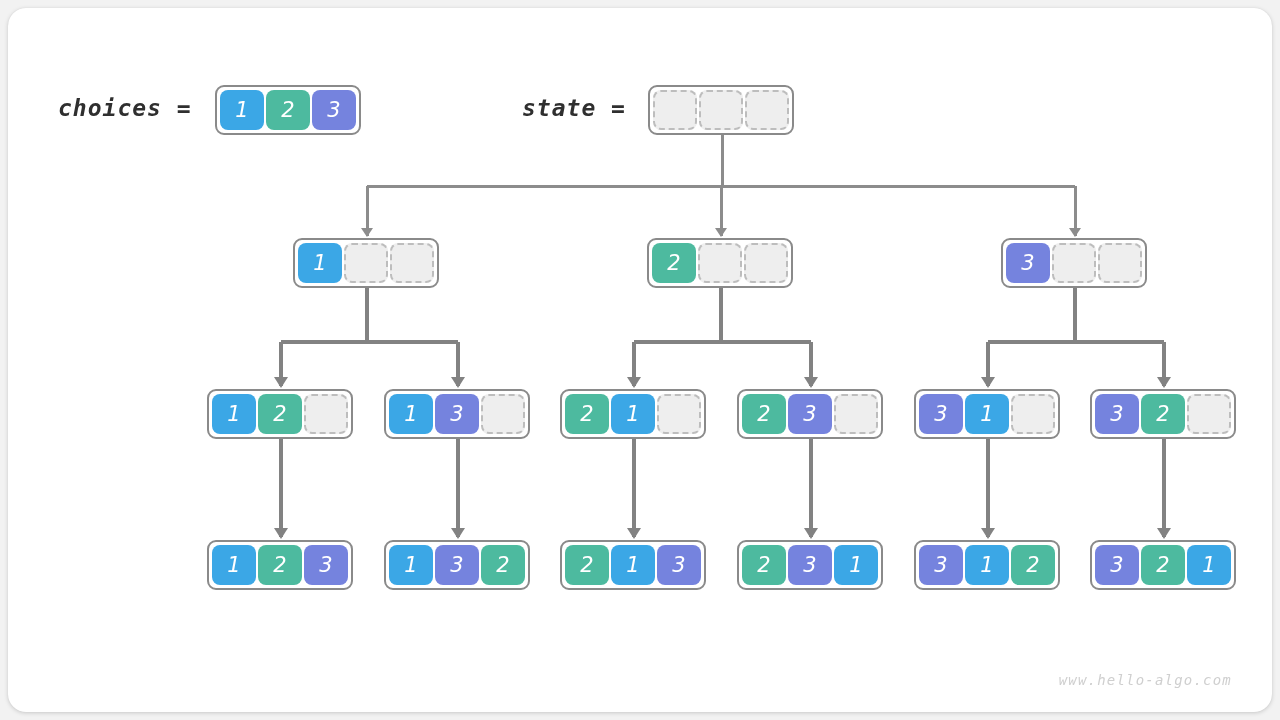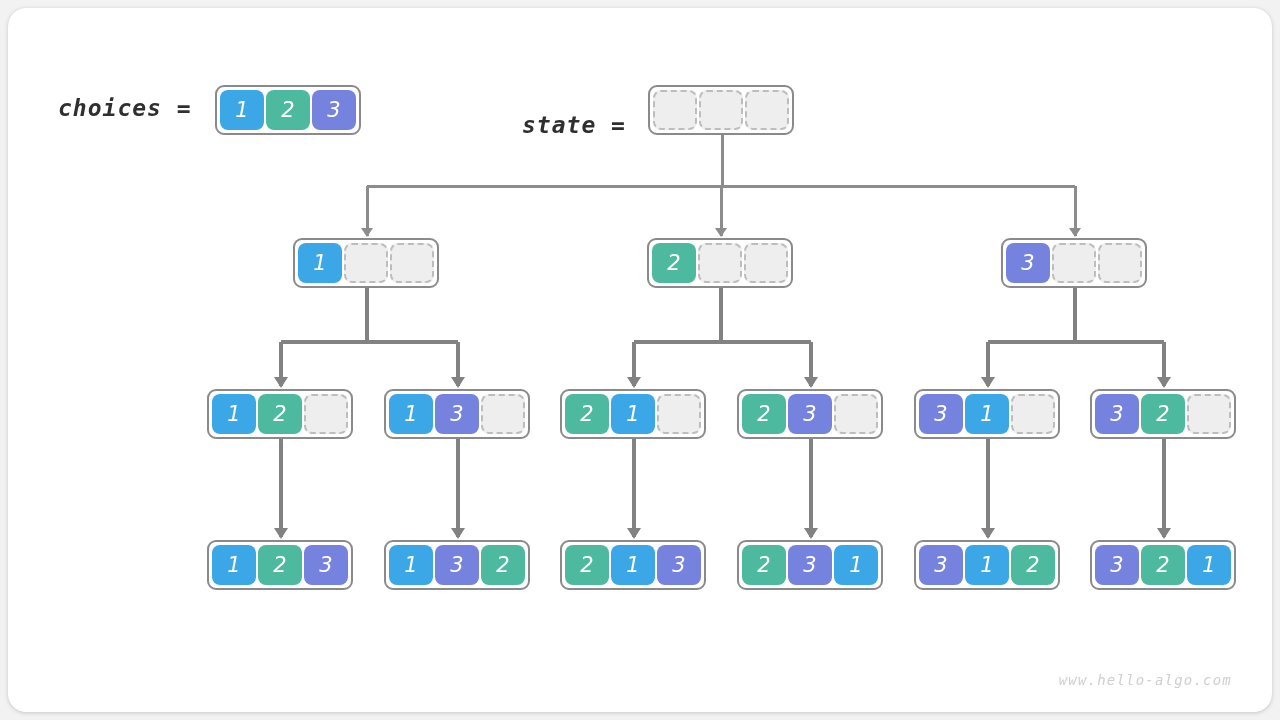--- a/index.html
+++ b/index.html
@@ -159,21 +159,21 @@
       <div class="vline thick" style="left: 809px; top: 435px; width: 4px; height: 102px;"></div>
       <div class="arrowhead thick" style="left: 804px; top: 528px;"></div>
       <div class="vline thick" style="left: 986px; top: 435px; width: 4px; height: 102px;"></div>
       <div class="arrowhead thick" style="left: 981px; top: 528px;"></div>
       <div class="vline thick" style="left: 1162px; top: 435px; width: 4px; height: 102px;"></div>
       <div class="arrowhead thick" style="left: 1157px; top: 528px;"></div>
     </div>
 
   <div class="layer" id="content">
     <div class="mono-label" id="choices-label" style="left:58px; top:95px;">choices =</div>
-    <div class="mono-label" id="state-label" style="left:522px; top:112px;">state =</div>
+    <div class="mono-label" id="state-label" style="left:522px; top:95px;">state =</div>
   <div class="arr" style="left: 215px; top: 85px;">
         <div class="cell c1">1</div>
         <div class="cell c2">2</div>
         <div class="cell c3">3</div>
       </div>
       <div class="arr" style="left: 648px; top: 85px;">
         <div class="cell empty"></div>
         <div class="cell empty"></div>
         <div class="cell empty"></div>
       </div>

